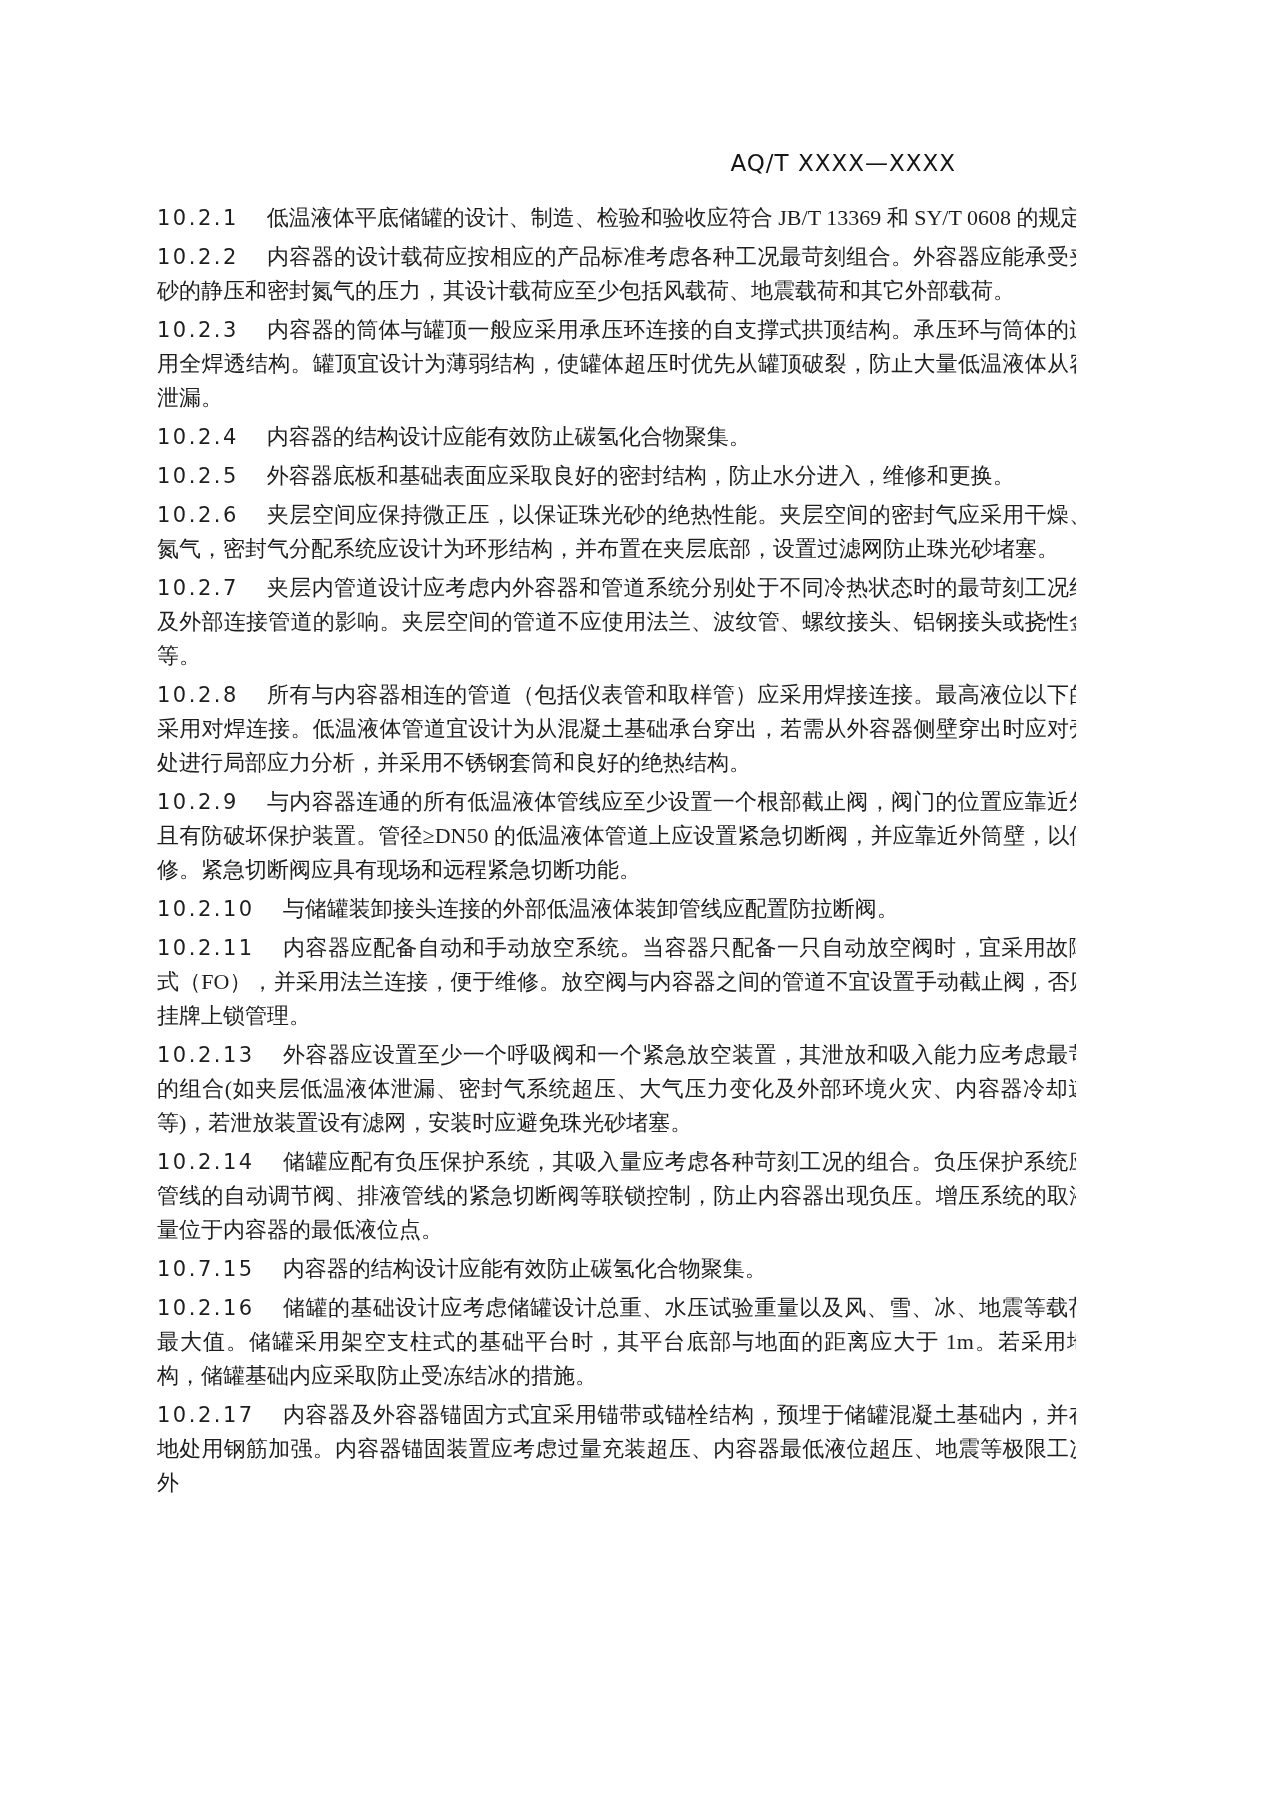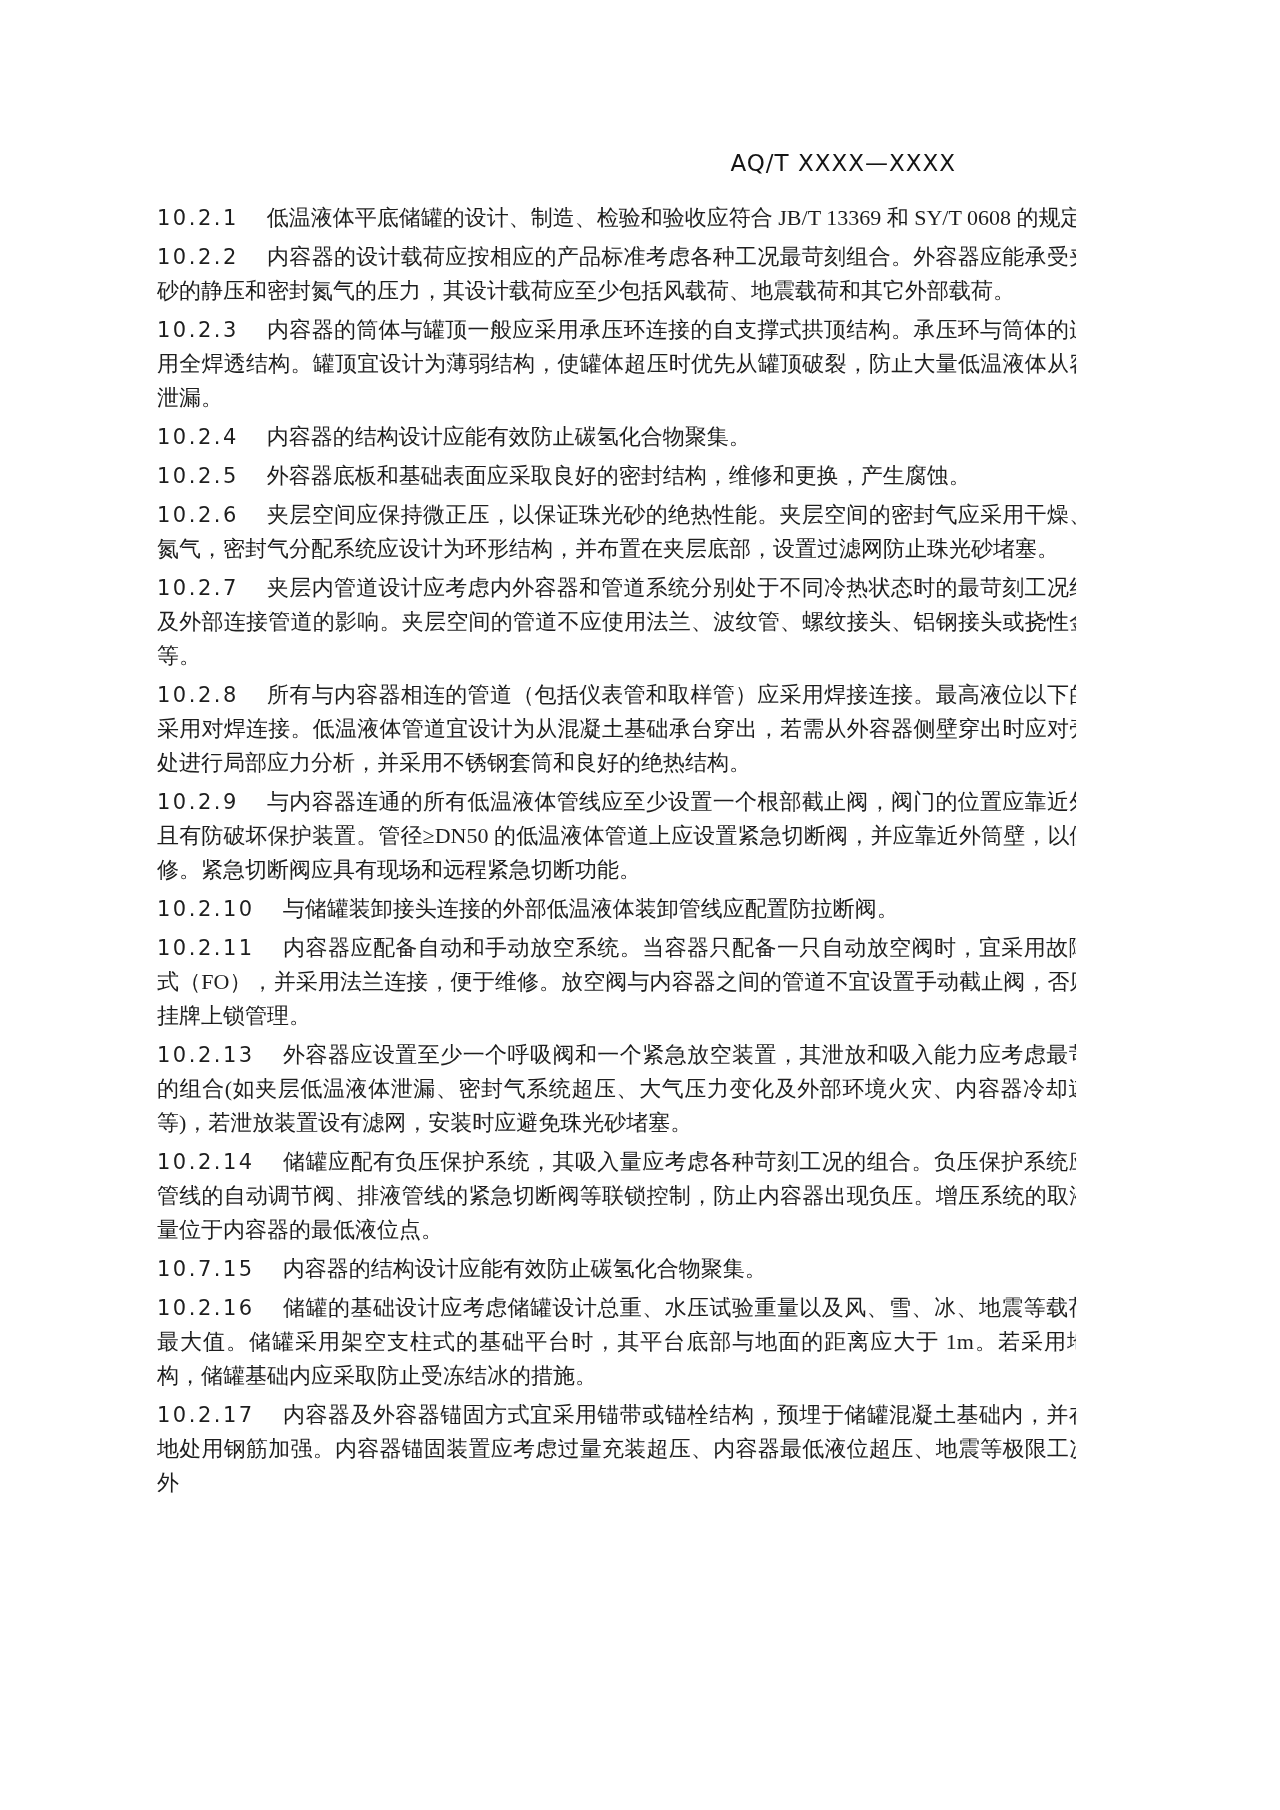--- a/index.html
+++ b/index.html
@@ -75,21 +75,21 @@
 
 <div class="page">
 
   <div class="doc-header">AQ/T XXXX—XXXX</div>
 
   <div class="content">
     <p class="clause"><span class="cnum">10.2.1</span><span class="ctext">低温液体平底储罐的设计、制造、检验和验收应符合 JB/T 13369 和 SY/T 0608 的规定。</span></p>
     <p class="clause"><span class="cnum">10.2.2</span><span class="ctext">内容器的设计载荷应按相应的产品标准考虑各种工况最苛刻组合。外容器应能承受夹层珠光砂的静压和密封氮气的压力，其设计载荷应至少包括风载荷、地震载荷和其它外部载荷。</span></p>
     <p class="clause"><span class="cnum">10.2.3</span><span class="ctext">内容器的筒体与罐顶一般应采用承压环连接的自支撑式拱顶结构。承压环与筒体的连接应采用全焊透结构。罐顶宜设计为薄弱结构，使罐体超压时优先从罐顶破裂，防止大量低温液体从容器底部泄漏。</span></p>
     <p class="clause"><span class="cnum">10.2.4</span><span class="ctext">内容器的结构设计应能有效防止碳氢化合物聚集。</span></p>
-    <p class="clause"><span class="cnum">10.2.5</span><span class="ctext">外容器底板和基础表面应采取良好的密封结构，维修和更换，产生腐蚀。</span></p>
+    <p class="clause"><span class="cnum">10.2.5</span><span class="ctext">外容器底板和基础表面应采取良好的密封结构，防止水分进入，维修和更换。</span></p>
     <p class="clause"><span class="cnum">10.2.6</span><span class="ctext">夹层空间应保持微正压，以保证珠光砂的绝热性能。夹层空间的密封气应采用干燥、无油的氮气，密封气分配系统应设计为环形结构，并布置在夹层底部，设置过滤网防止珠光砂堵塞。</span></p>
     <p class="clause"><span class="cnum">10.2.7</span><span class="ctext">夹层内管道设计应考虑内外容器和管道系统分别处于不同冷热状态时的最苛刻工况组合，以及外部连接管道的影响。夹层空间的管道不应使用法兰、波纹管、螺纹接头、铝钢接头或挠性金属软管等。</span></p>
     <p class="clause"><span class="cnum">10.2.8</span><span class="ctext">所有与内容器相连的管道（包括仪表管和取样管）应采用焊接连接。最高液位以下的管道应采用对焊连接。低温液体管道宜设计为从混凝土基础承台穿出，若需从外容器侧壁穿出时应对壳体连接处进行局部应力分析，并采用不锈钢套筒和良好的绝热结构。</span></p>
     <p class="clause"><span class="cnum">10.2.9</span><span class="ctext">与内容器连通的所有低温液体管线应至少设置一个根部截止阀，阀门的位置应靠近外筒壁，且有防破坏保护装置。管径≥DN50 的低温液体管道上应设置紧急切断阀，并应靠近外筒壁，以便进行维修。紧急切断阀应具有现场和远程紧急切断功能。</span></p>
     <p class="clause"><span class="cnum">10.2.10</span><span class="ctext">与储罐装卸接头连接的外部低温液体装卸管线应配置防拉断阀。</span></p>
     <p class="clause"><span class="cnum">10.2.11</span><span class="ctext">内容器应配备自动和手动放空系统。当容器只配备一只自动放空阀时，宜采用故障开的形式（FO），并采用法兰连接，便于维修。放空阀与内容器之间的管道不宜设置手动截止阀，否则应采取挂牌上锁管理。</span></p>
     <p class="clause"><span class="cnum">10.2.13</span><span class="ctext">外容器应设置至少一个呼吸阀和一个紧急放空装置，其泄放和吸入能力应考虑最苛刻工况的组合(如夹层低温液体泄漏、密封气系统超压、大气压力变化及外部环境火灾、内容器冷却速度过快等)，若泄放装置设有滤网，安装时应避免珠光砂堵塞。</span></p>
     <p class="clause"><span class="cnum">10.2.14</span><span class="ctext">储罐应配有负压保护系统，其吸入量应考虑各种苛刻工况的组合。负压保护系统应与增压管线的自动调节阀、排液管线的紧急切断阀等联锁控制，防止内容器出现负压。增压系统的取液点应尽量位于内容器的最低液位点。</span></p>
     <p class="clause"><span class="cnum">10.7.15</span><span class="ctext">内容器的结构设计应能有效防止碳氢化合物聚集。</span></p>
     <p class="clause"><span class="cnum">10.2.16</span><span class="ctext">储罐的基础设计应考虑储罐设计总重、水压试验重量以及风、雪、冰、地震等载荷组合的最大值。储罐采用架空支柱式的基础平台时，其平台底部与地面的距离应大于 1m。若采用地面式结构，储罐基础内应采取防止受冻结冰的措施。</span></p>

